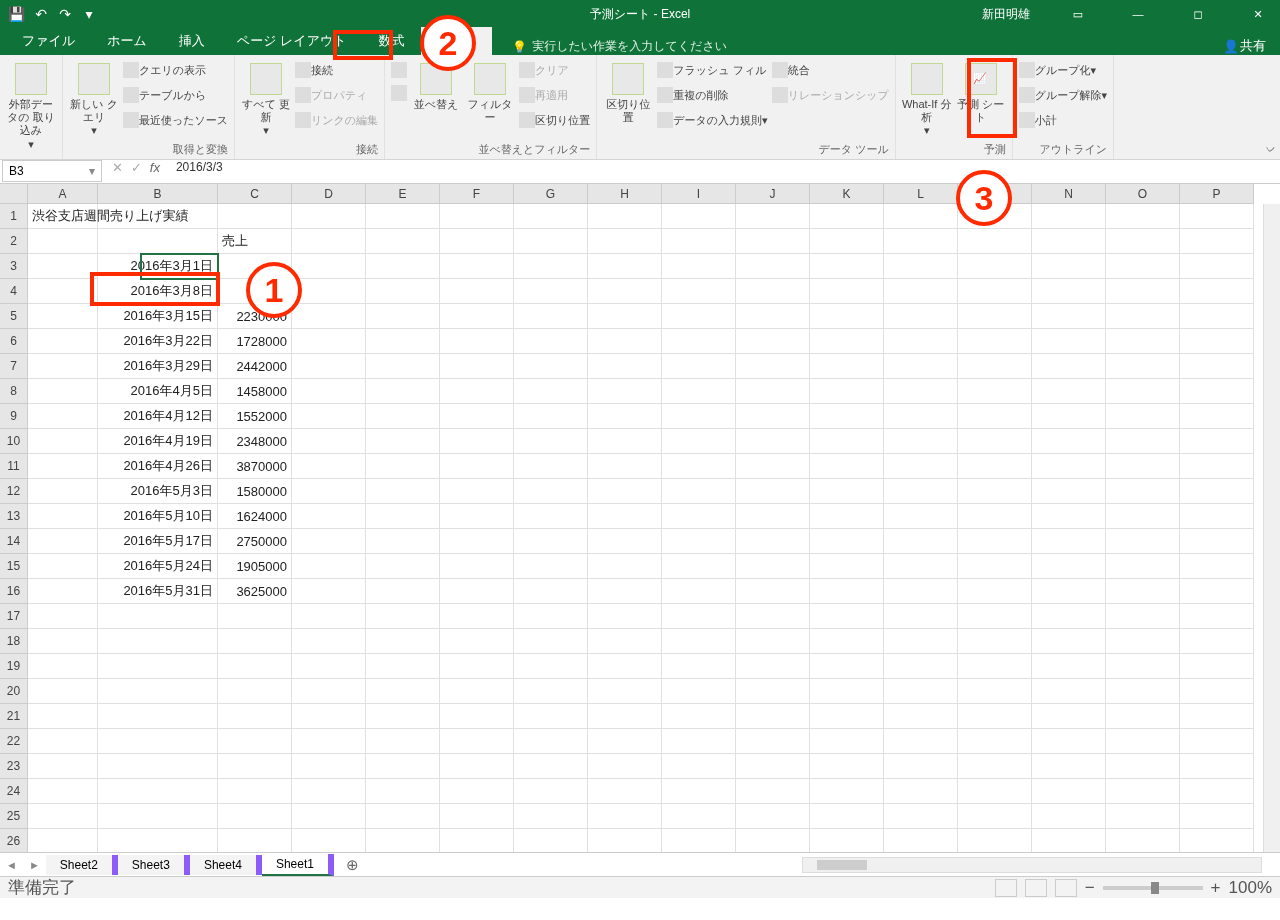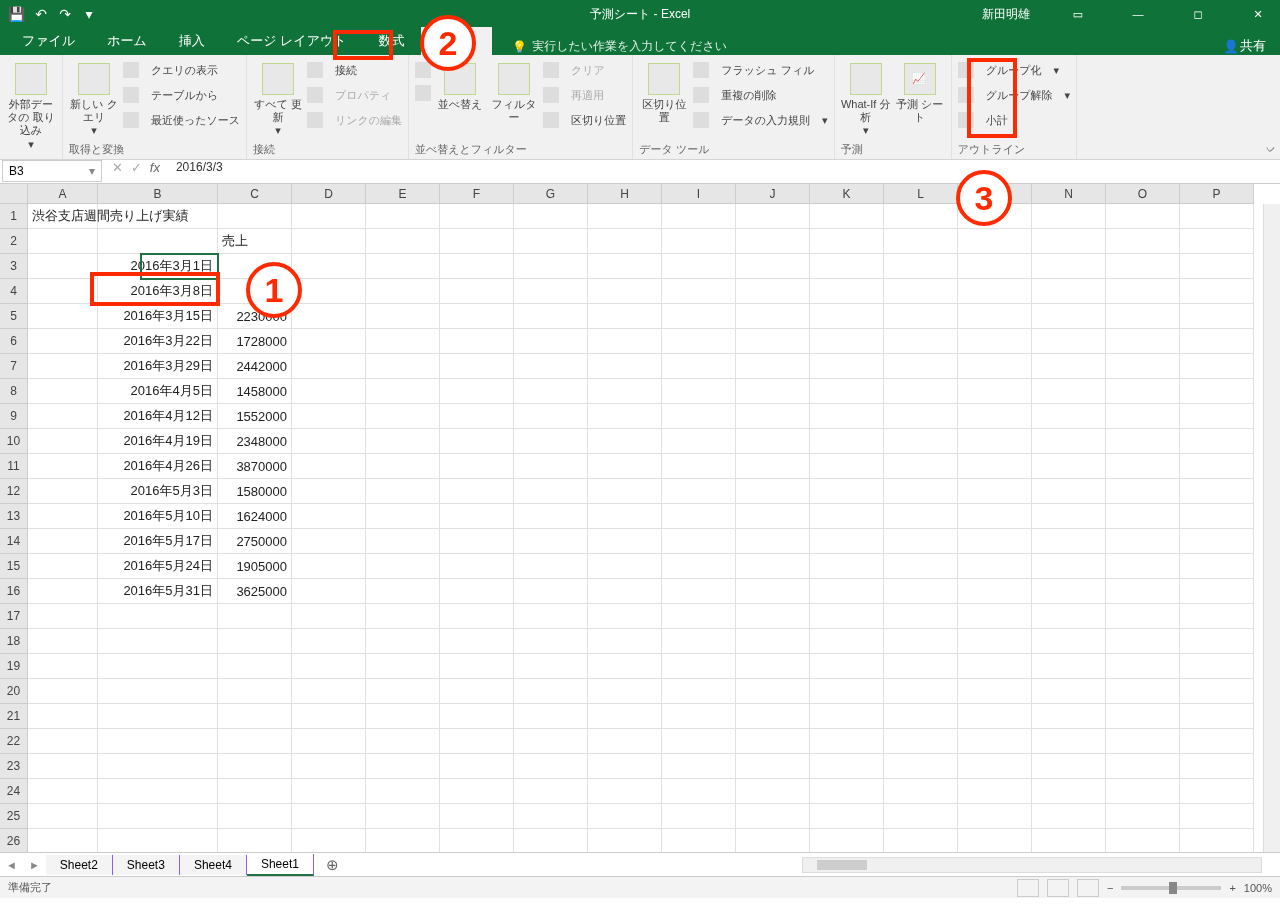--- a/index.html
+++ b/index.html
@@ -19,25 +19,25 @@
 .tab { padding: 5px 16px; font-size: 13px; cursor: pointer; }
 .tab.active { background: #f1f1f1; color: #217346; }
 .tellme { margin-left: 20px; display: flex; align-items: center; font-size: 12px; color: #e0efe6; }
 .bulb { margin-right: 5px; }
 .share { margin-left: auto; padding: 0 14px; display: flex; align-items: center; font-size: 13px; }
 
 
 .ribbon { background: #f1f1f1; border-bottom: 1px solid #d4d4d4; height: 105px; display: flex; position: relative; }
 .group { border-right: 1px solid #e1e1e1; display: flex; flex-direction: column; justify-content: space-between; padding: 4px 6px 2px; }
 .group-body { display: flex; gap: 4px; align-items: flex-start; }
-.group-label { text-align: left; font-size: 11px; color: #666; padding-top: 2px; }
+.group-label { text-align: right; font-size: 11px; color: #666; padding-top: 2px; }
 .bigbtn { display: flex; flex-direction: column; align-items: center; width: 50px; font-size: 11px; color: #444; text-align: center; line-height: 1.2; padding-top: 4px; }
 .bigbtn .ico { width: 32px; height: 32px; background: #e8e8e8; border: 1px solid #c0d890; margin-bottom: 3px; display: flex; align-items: center; justify-content: center; }
 .smallcol { display: flex; flex-direction: column; gap: 3px; }
-.smallbtn { display: flex; align-items: center; gap: 12px; font-size: 11px; color: #444; height: 22px; }
+.smallbtn { display: flex; align-items: center; gap: 0; font-size: 11px; color: #444; height: 22px; }
 .smallbtn.dim { color: #aaa; }
 .sico { width: 16px; height: 16px; background: #ddd; display: inline-block; }
 .collapse { position: absolute; right: 4px; bottom: 4px; color: #888; font-size: 11px; }
 
 
 .fbar { display: flex; align-items: flex-start; border-bottom: 1px solid #ccc; height: 24px; background: #fff; }
 .namebox { width: 100px; border: 1px solid #ccc; height: 22px; padding: 0 6px; display: flex; align-items: center; margin-left: 2px; font-size: 12px; }
 .fx-controls { display: flex; align-items: center; gap: 8px; padding: 0 10px; color: #aaa; font-size: 13px; }
 .fx-controls .fx { font-style: italic; color: #666; }
 .formula-input { flex: 1; padding: 0 6px; font-size: 12px; color: #333; }
@@ -52,28 +52,28 @@
 .selected { outline: 2px solid #217346; outline-offset: -1px; margin-left: 43px; }
 .vscroll { position: absolute; right: 0; top: 20px; bottom: 0; width: 17px; background: #f0f0f0; border-left: 1px solid #ddd; }
 
 
 .callout { position: absolute; border: 4px solid #ff2a00; pointer-events: none; z-index: 50; }
 .circle { position: absolute; width: 56px; height: 56px; border: 4px solid #ff2a00; border-radius: 50%; background: #fff; display: flex; align-items: center; justify-content: center; font-size: 34px; font-weight: bold; color: #ff2a00; z-index: 60; font-family: Arial; }
 
 
 .sheetbar { height: 24px; background: #fff; border-top: 1px solid #ccc; display: flex; align-items: center; }
 .nav-arr { padding: 0 6px; color: #888; font-size: 11px; }
-.sheettab { padding: 3px 14px; border-right: 1px solid #8b5cf6; font-size: 12px; background: #f4f4f4; }
+.sheettab { padding: 3px 14px; border-right: 6px solid #8b5cf6; font-size: 12px; background: #f4f4f4; }
 .sheettab.active { background: #fff; border-bottom: 2px solid #217346; }
 .addsheet { padding: 0 12px; color: #666; font-size: 15px; }
 .hscroll { margin-left: auto; width: 460px; height: 16px; background: #f0f0f0; border: 1px solid #ddd; margin-right: 18px; position: relative;}
 .hscroll::before { content:""; position:absolute; left:14px; top:2px; width:50px; height:10px; background:#cdcdcd;}
 
 
-.status { height: 22px; background: #f3f3f3; border-top: 1px solid #ccc; display: flex; align-items: center; padding: 0 8px; font-size: 11px; color: #555; }
+.status { height: 22px; background: #f3f3f3; border-top: 1px solid #ccc; display: flex; align-items: center; padding: 0 8px; font-size: 17px; color: #555; }
 .status .right { margin-left: auto; display: flex; align-items: center; gap: 8px; }
 .viewbtn { width: 22px; height: 18px; border: 1px solid #ccc; display:inline-block; }
 .zoomslider { width: 100px; height: 4px; background: #ccc; position: relative; }
 .zoomslider::after { content:""; position:absolute; left:48px; top:-4px; width:8px; height:12px; background:#888; }
 </style>
 </head>
 <body>
 
 <div class="titlebar">
   <div class="qat">
@@ -200,20 +200,30 @@
       <div class="smallcol">
         <div class="smallbtn">
             <span class="sico"></span>
             <span>フラッシュ フィル</span>
           </div>
         <div class="smallbtn">
             <span class="sico"></span>
             <span>重複の削除</span>
           </div>
         <div class="smallbtn"><span class="sico"></span><span>データの入力規則</span> ▾</div>
+      </div>
+      <div class="smallcol">
+        <div class="smallbtn">
+            <span class="sico"></span>
+            <span>統合</span>
+          </div>
+        <div class="smallbtn dim">
+            <span class="sico"></span>
+            <span>リレーションシップ</span>
+          </div>
       </div>
     </div>
     <div class="group-label">データ ツール</div>
   </div>
   <div class="group">
     <div class="group-body">
       <div class="bigbtn"><div class="ico"></div><span>What-If 分析</span> ▾</div>
       <div class="bigbtn">
           <div class="ico">📈</div>
           <span>予測

